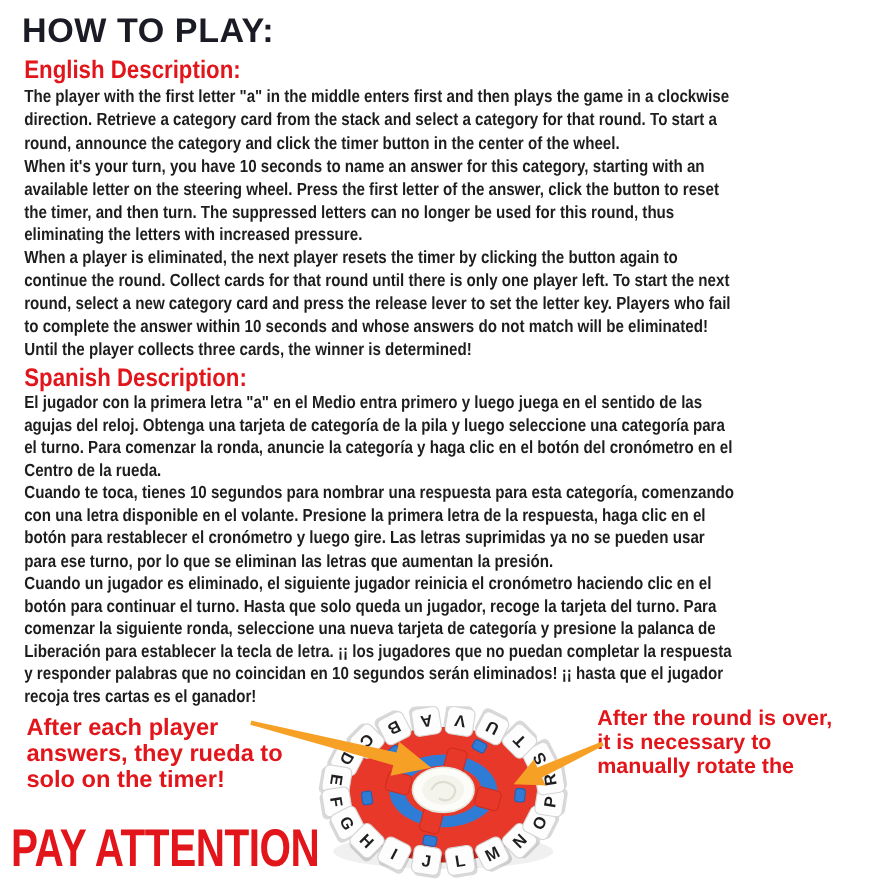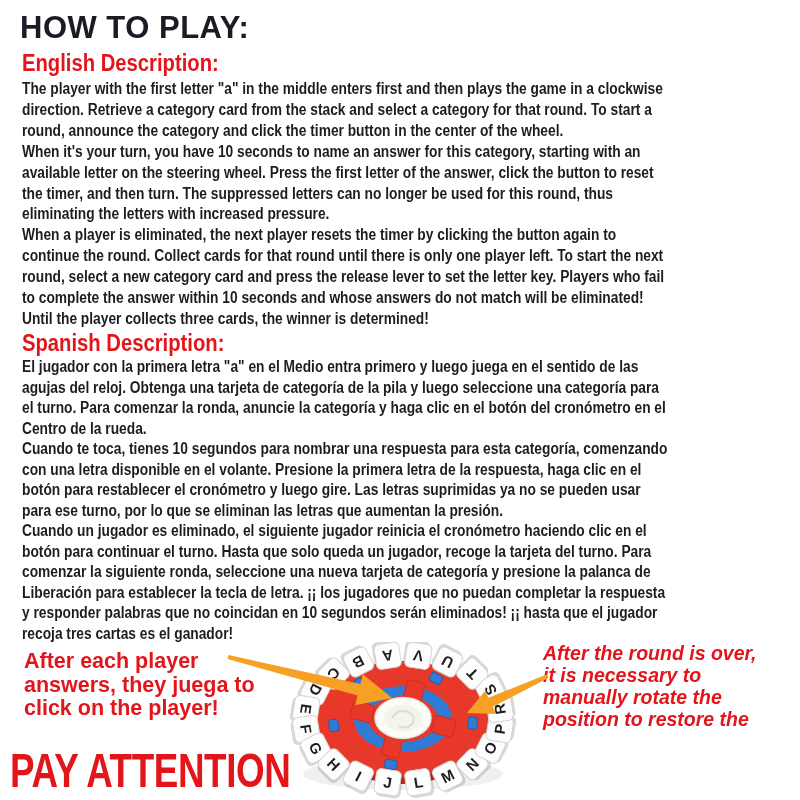--- a/index.html
+++ b/index.html
@@ -23,21 +23,21 @@
     transform:scaleX(.86);transform-origin:0 0;white-space:nowrap;
   }
   .bodytext.en{top:79px;}
   .bodytext.es{top:357px;line-height:20.5px;}
   .tline{white-space:nowrap;}
   .bottom{position:absolute;left:0;top:636px;width:800px;height:164px;}
   .note{
     position:absolute;color:var(--accent_red,#e2151b);font-weight:700;white-space:nowrap;
   }
   .note-left{left:24px;top:14px;font-size:21.5px;line-height:23.5px;}
-  .note-right{left:543px;top:6px;font-size:19.5px;line-height:22px;font-style:italic;}
+  .note-right{left:543px;top:6px;font-size:19.5px;line-height:22px;}
   .banner{
     position:absolute;left:10px;top:106px;margin:0;color:var(--accent_red,#e2151b);
     font-size:46px;font-weight:700;letter-spacing:-.5px;white-space:nowrap;
     transform:scale(.8,1.05);transform-origin:0 0;
   }
   .wheel-svg{position:absolute;left:286px;top:6px;}
   .arrow-layer{position:absolute;left:0;top:0;width:800px;height:164px;pointer-events:none;}
   .arrow{fill:var(--arrow_orange,#f6a125);}
   .tile{fill:var(--tile_white,#fdfdfd);stroke:#d4d4d4;stroke-width:1;}
   .tileTxt{font-family:"Liberation Sans",sans-serif;font-size:15px;font-weight:700;fill:var(--letter_ink,#1e1e1e);}
@@ -101,29 +101,28 @@
           <div class="tline">y responder palabras que no coincidan en 10 segundos serán eliminados! ¡¡ hasta que el jugador</div>
           <div class="tline">recoja tres cartas es el ganador!</div>
         </div>
     </div>
   </section>
 
   <div class="bottom">
 
     <div class="note note-left">
         <div class="tline">After each player</div>
-        <div class="tline">answers, they juega to</div>
-        <div class="tline">click on the player!</div>
+        <div class="tline">answers, they rueda to</div>
+        <div class="tline">solo on the timer!</div>
       </div>
 
     <div class="note note-right">
         <div class="tline">After the round is over,</div>
         <div class="tline">it is necessary to</div>
         <div class="tline">manually rotate the</div>
-        <div class="tline">position to restore the</div>
       </div>
 
     <div class="banner">PAY ATTENTION</div>
 
     <svg class="wheel-svg" width="235" height="160" viewBox="0 0 235 160">
       <ellipse cx="117" cy="132" rx="100" ry="16" fill="rgba(0,0,0,0.06)"></ellipse>
       <ellipse class="disc-dark" cx="117" cy="84" rx="86" ry="58"></ellipse>
       <ellipse class="disc" cx="117" cy="77" rx="86" ry="58"></ellipse>
 
       <g id="wheel-tiles">

